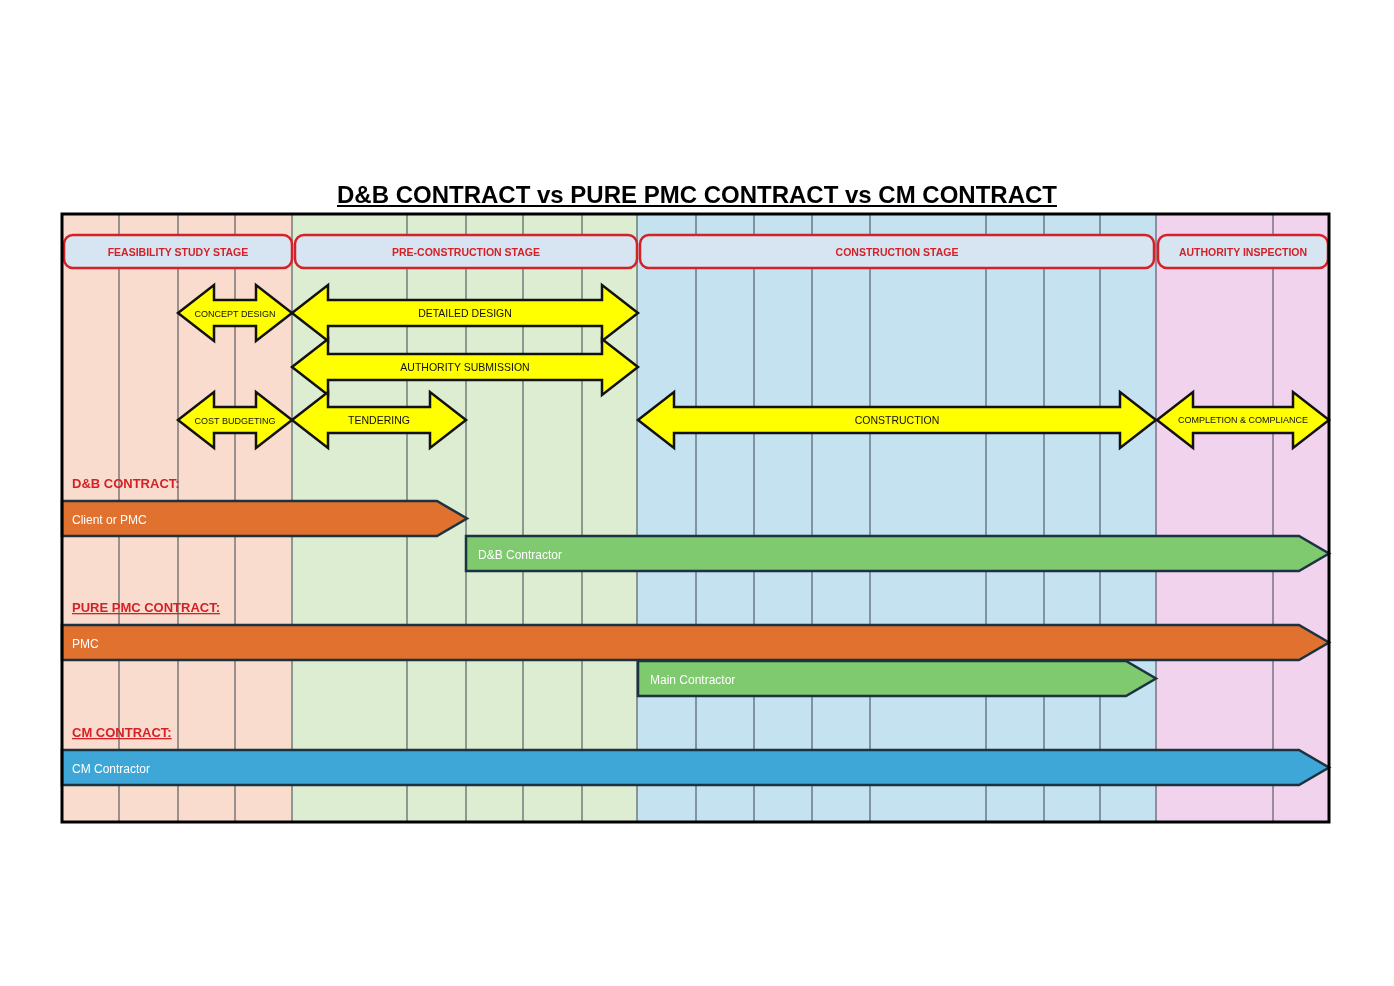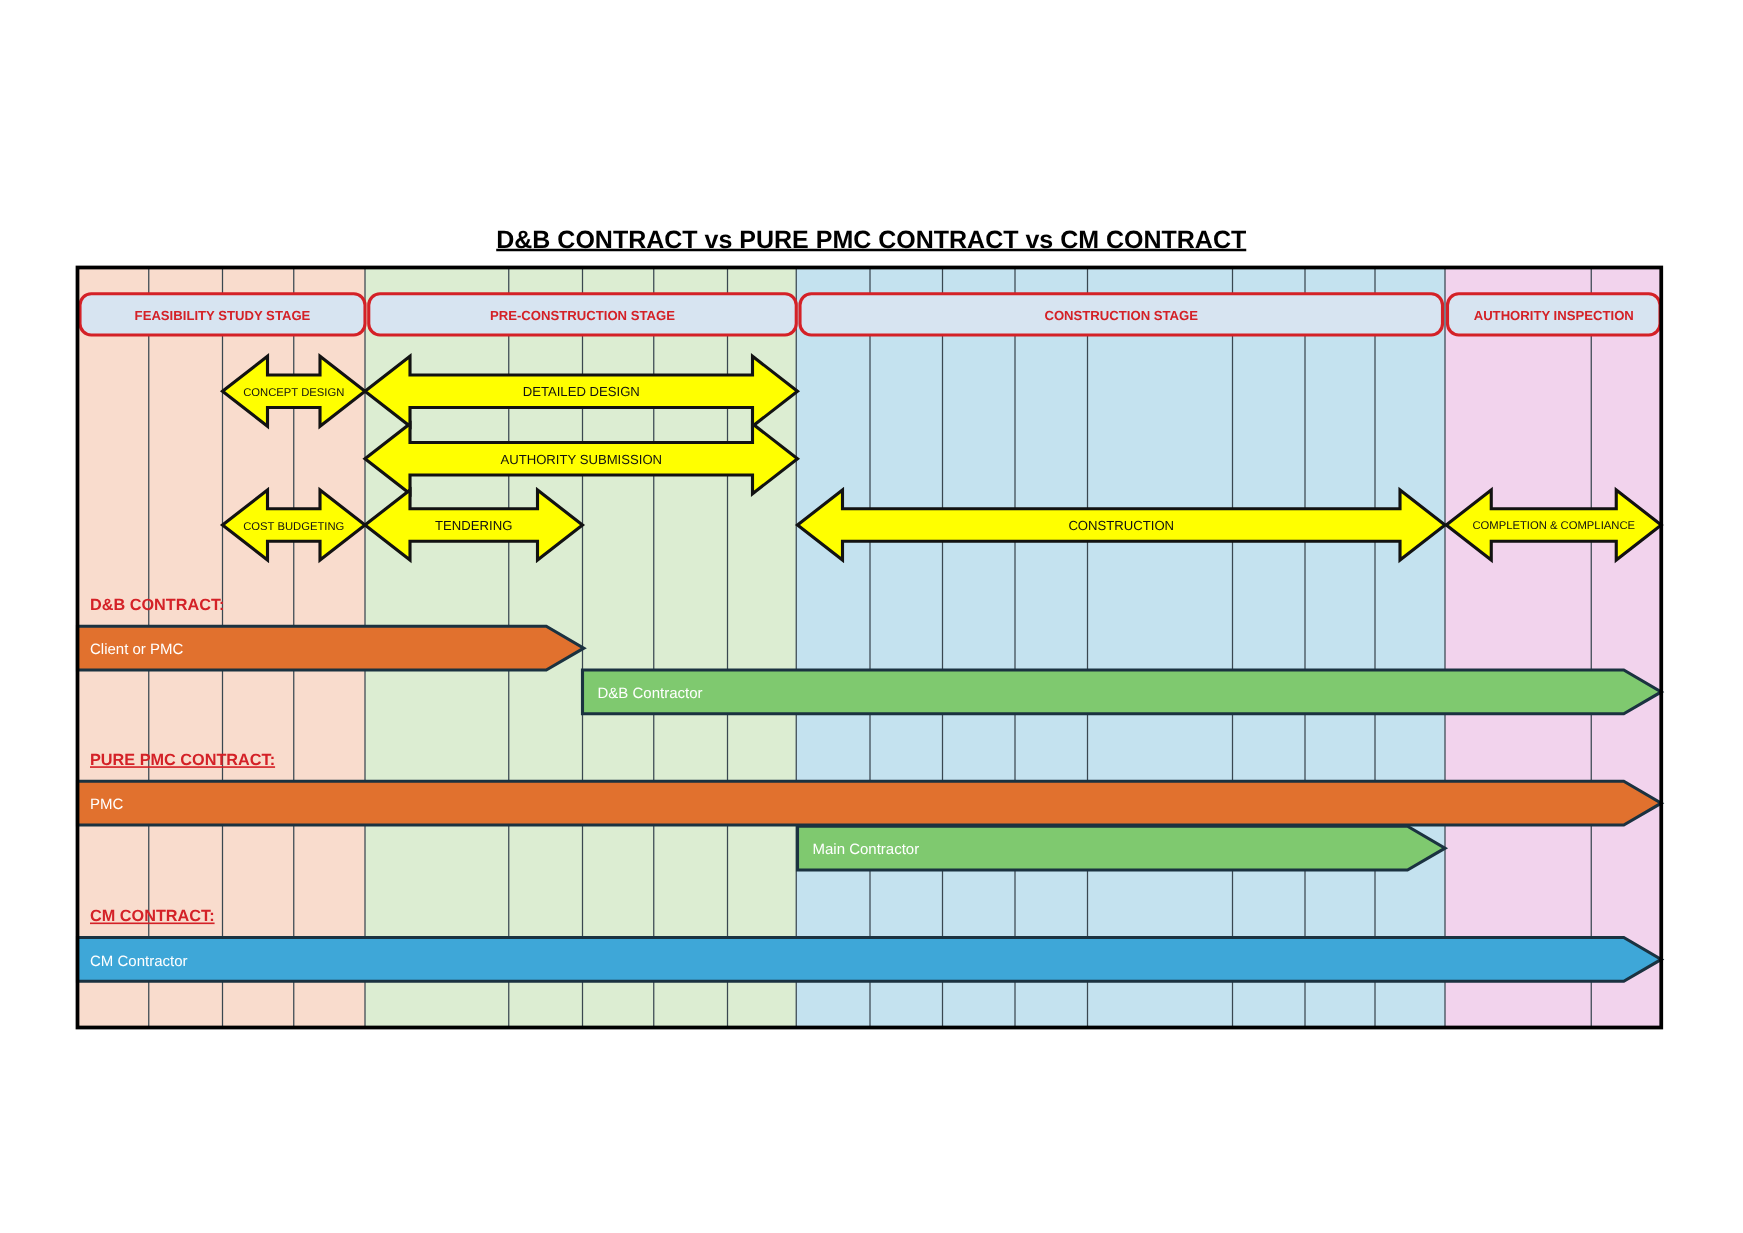--- a/index.html
+++ b/index.html
@@ -1,19 +1,19 @@
 <!DOCTYPE html>
 <html><head>
 <meta charset="utf-8">
 <style>
   html,body{margin:0;padding:0;background:#ffffff;}
   .page{position:relative;width:1394px;height:986px;background:#ffffff;
         font-family:"Liberation Sans",sans-serif;overflow:hidden;}
   .title{position:absolute;top:181px;left:0;width:100%;margin:0;
-         text-align:center;font-size:20px;font-weight:bold;color:#000;
+         text-align:center;font-size:24px;font-weight:bold;color:#000;
          text-decoration:underline;letter-spacing:0px;}
   svg{position:absolute;top:0;left:0;}
   .grid{stroke:#3a4750;stroke-width:1;}
   .outer{fill:none;stroke:#000000;stroke-width:3;}
   .pill{stroke:#d42127;stroke-width:2.5;}
   .pill-text{fill:#d42127;font-weight:bold;font-size:10.5px;text-anchor:middle;}
   .arrow{stroke:#121212;stroke-width:2.5;stroke-linejoin:miter;}
   .arrow-text{fill:#111111;font-size:10.5px;text-anchor:middle;font-weight:500;}
   .arrow-text-sm{fill:#111111;font-size:9px;text-anchor:middle;font-weight:500;}
   .bar{stroke:#1b3240;stroke-width:2.5;stroke-linejoin:miter;}

